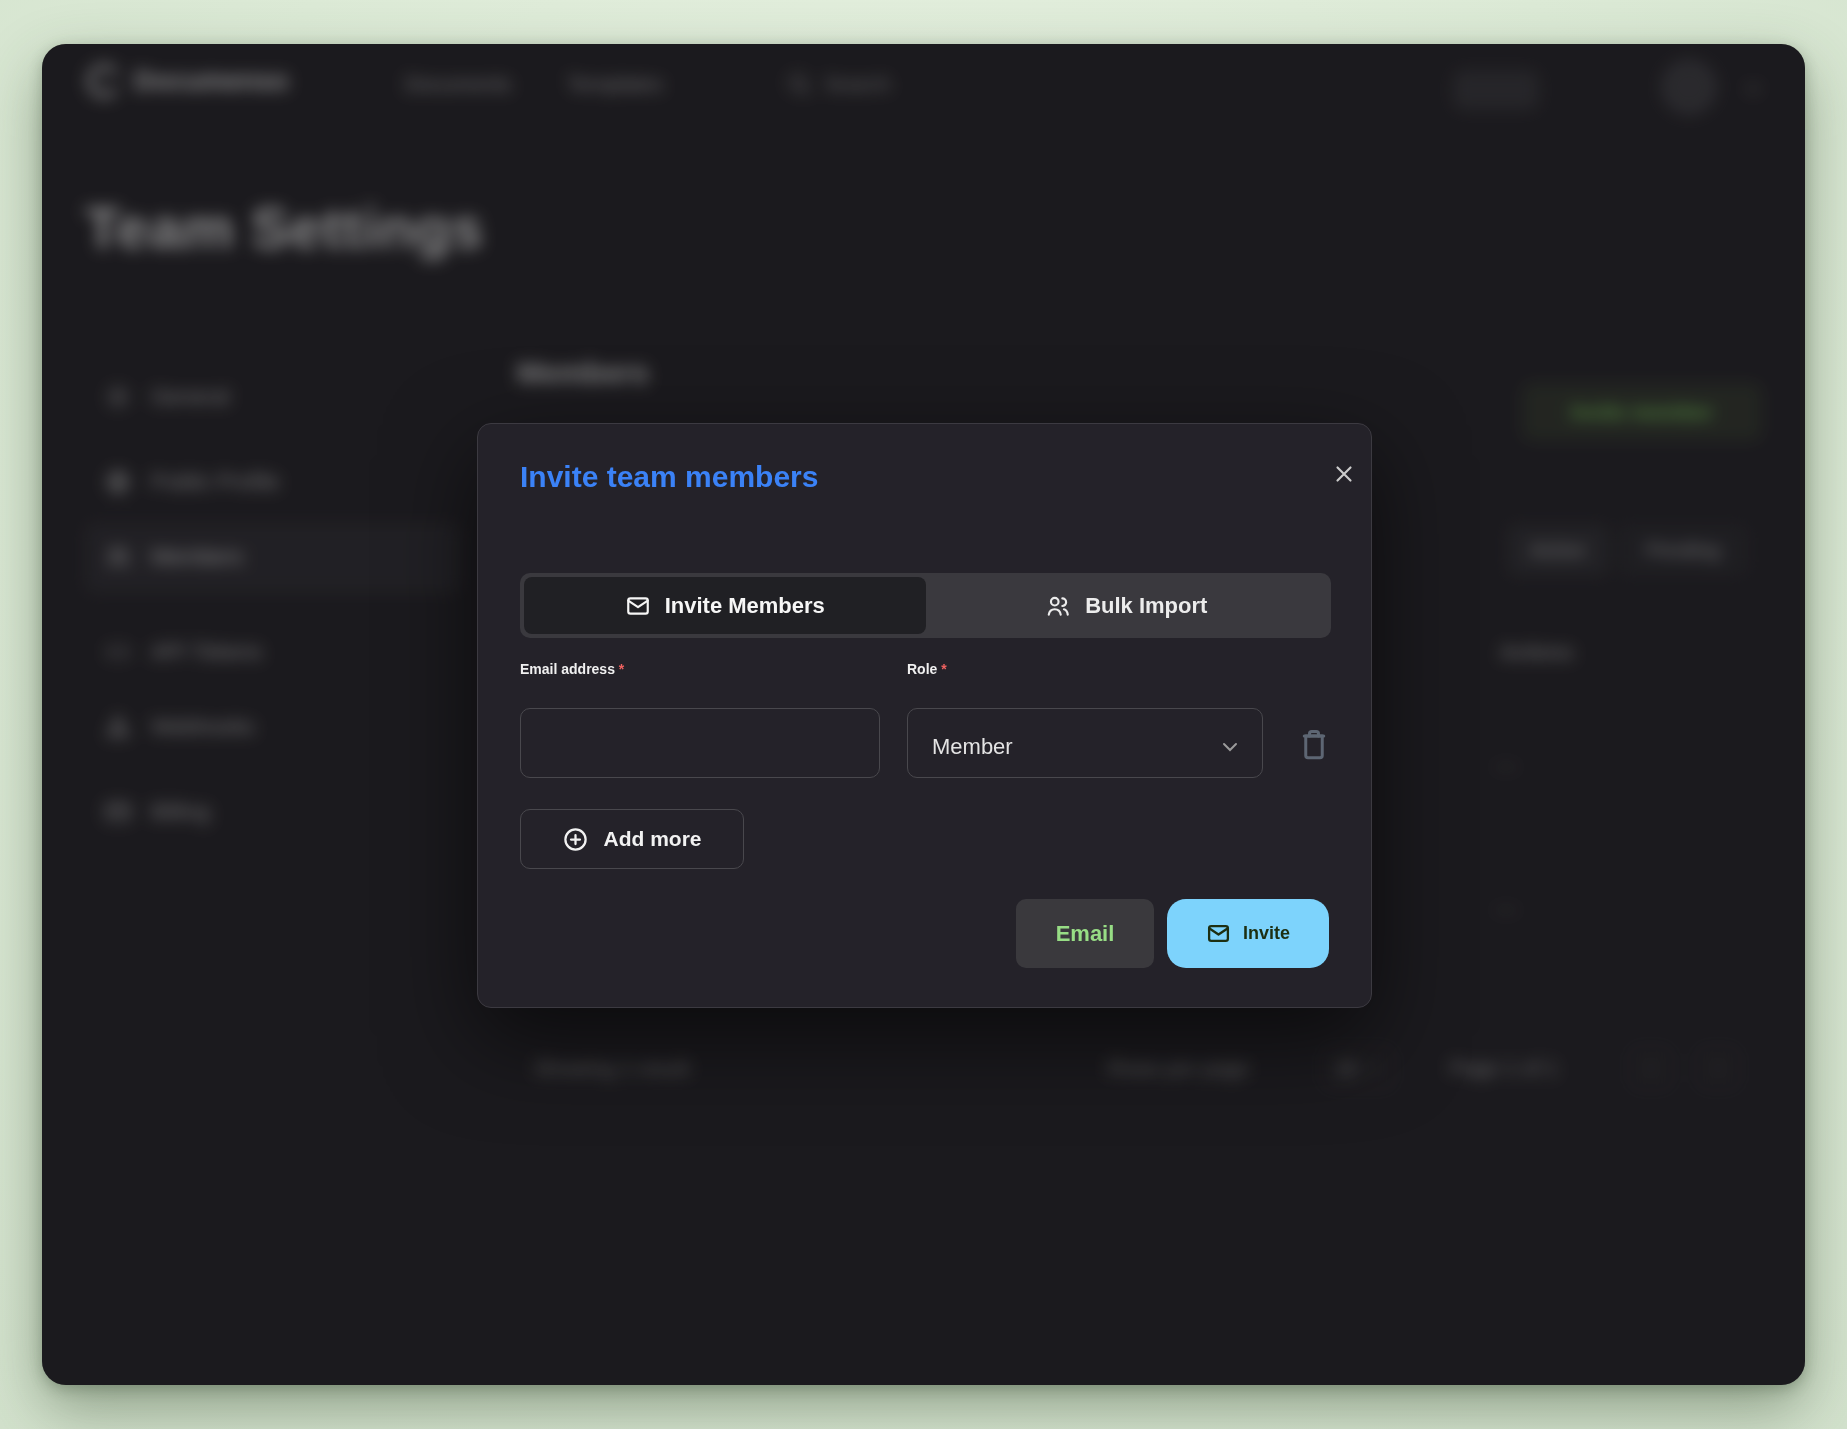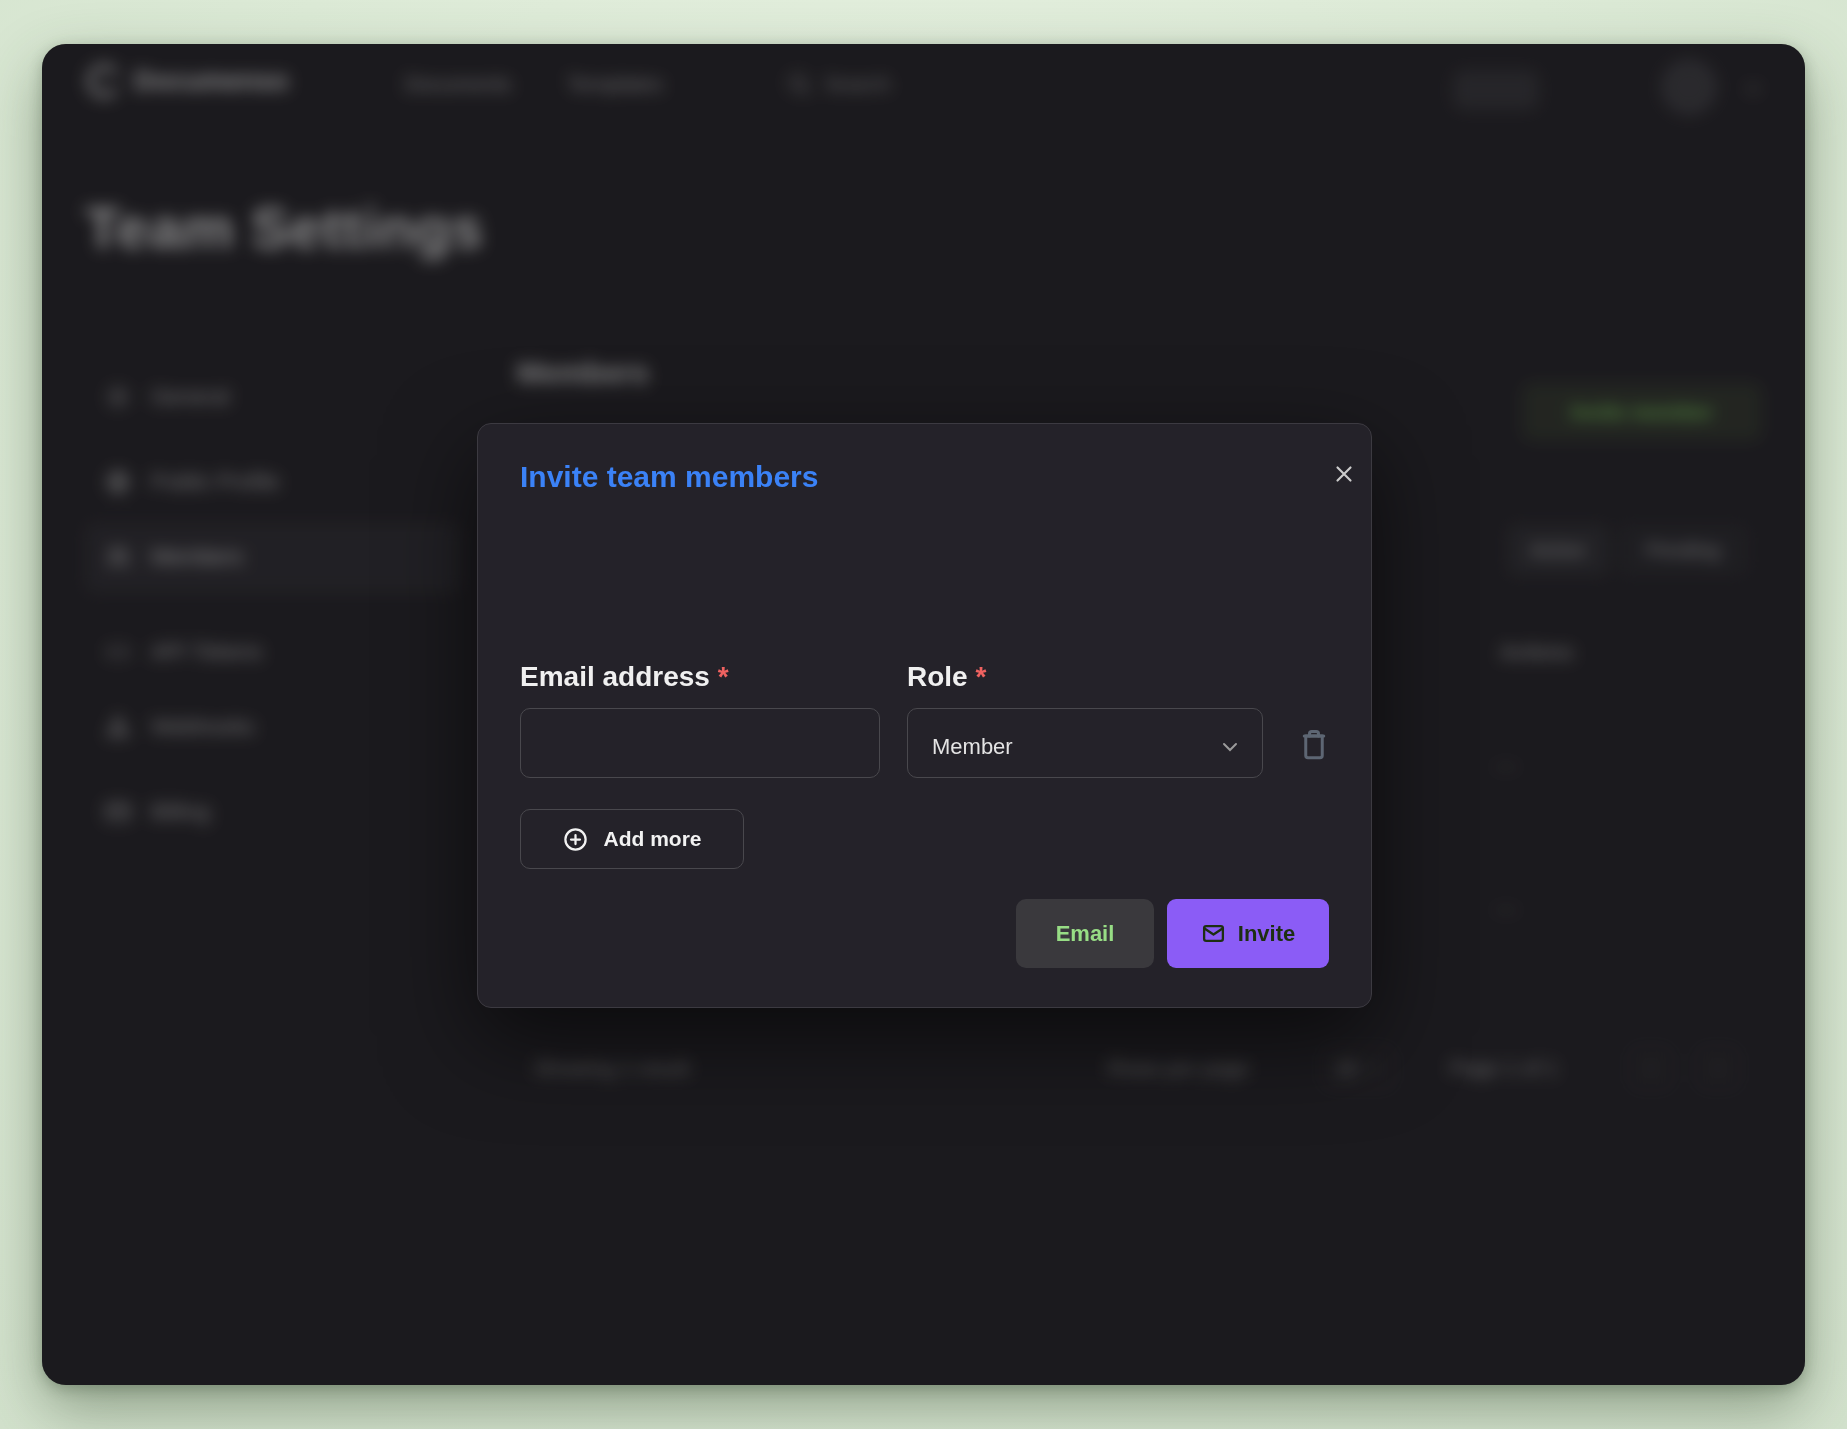--- a/index.html
+++ b/index.html
@@ -56,39 +56,39 @@
   }
   .modal-title { left:42px; top:36px; font-size:30px; font-weight:700; color:#3b82f6; }
   .modal-subtitle { left:42px; top:84px; font-size:21px; color:#d6d6d6; }
   .modal-close { left:844px; top:28px; width:44px; height:44px; display:flex; align-items:center;
       justify-content:center; color:#cccccc; cursor:pointer; background:none; border:none; }
   .tabstrip { left:42px; top:149px; width:811px; height:65px; background:#3a393e; border-radius:10px;
       display:flex; padding:4px; }
   .tab { flex:1; display:flex; align-items:center; justify-content:center; gap:14px;
       font-size:22px; font-weight:600; color:#ececec; border-radius:8px; cursor:pointer; }
   .tab.active { background:#202024; color:#f6f6f6; }
-  .field-label { top:237px; font-size:28px; font-weight:600; color:#f0f0f0; }
+  .field-label { top:237px; font-size:14px; font-weight:600; color:#f0f0f0; }
   .req { color:#ef6260; }
   .text-input { left:42px; top:284px; width:360px; height:70px; background:transparent;
       border:1px solid #49484d; border-radius:10px; color:#eaeaea; font-size:22px; padding:0 20px;
       font-family:inherit; outline:none; }
   .select { left:429px; top:284px; width:356px; height:70px; border:1px solid #49484d;
       border-radius:10px; display:flex; align-items:center; justify-content:space-between;
       padding:8px 20px 0 24px; color:#e4e4e4; font-size:22px; cursor:pointer; }
   .trash-btn { left:814px; top:299px; width:44px; height:44px; background:none; border:none;
       color:#5d6673; display:flex; align-items:center; justify-content:center; cursor:pointer; }
   .add-more-btn { left:42px; top:385px; width:224px; height:60px; background:transparent;
       border:1px solid #49484d; border-radius:10px; color:#f2f2f2; font-size:21px; font-weight:600;
       display:flex; align-items:center; justify-content:center; gap:14px; cursor:pointer;
       font-family:inherit; }
   .cancel-btn { left:538px; top:475px; width:138px; height:69px; background:#3a393d; border:none;
       border-radius:10px; color:#97dd85; font-size:22px; font-weight:600; cursor:pointer;
       font-family:inherit; }
-  .invite-btn { left:689px; top:475px; width:162px; height:69px; background:#8b5cf6; border:none;
-      border-radius:9px; color:#1d2f12; font-size:22px; font-weight:700; cursor:pointer;
+  .invite-btn { left:689px; top:475px; width:162px; height:69px; background:#7dd3fc; border:none;
+      border-radius:19px; color:#1d2f12; font-size:18px; font-weight:700; cursor:pointer;
       display:flex; align-items:center; justify-content:center; gap:12px; font-family:inherit; }
 </style>
 </head>
 <body>
 
 <div class="app">
 
   <div class="bg">
 
     <div class="abs" style="left:43px; top:18px; color:#e0e0e0;">
@@ -217,20 +217,41 @@
     <button class="abs modal-close">
       <span>
           <svg width="26" height="26" viewBox="0 0 24 24" fill="none" stroke="currentColor" stroke-width="2" stroke-linecap="round">
             <path d="M6 6l12 12M18 6L6 18"></path>
           </svg>
         </span>
     </button>
 
     <div class="abs modal-title">Invite team members</div>
 
+    <div class="abs tabstrip">
+      <div class="tab active">
+        <span>
+            <svg width="26" height="26" viewBox="0 0 24 24" fill="none" stroke="currentColor" stroke-width="2" stroke-linecap="round" stroke-linejoin="round">
+              <rect x="3" y="5" width="18" height="14" rx="2"></rect>
+              <path d="M3 7l9 6 9-6"></path>
+            </svg>
+          </span>
+        <span>Invite Members</span>
+      </div>
+      <div class="tab">
+        <span>
+            <svg width="26" height="26" viewBox="0 0 24 24" fill="none" stroke="currentColor" stroke-width="2" stroke-linecap="round">
+              <circle cx="9" cy="8" r="3.5"></circle>
+              <path d="M3.5 20c.5-3.2 2.7-5 5.5-5s5 1.8 5.5 5"></path>
+              <path d="M16 5a3.5 3.5 0 0 1 0 7M17.5 15c2 .6 3.2 2.3 3.5 5"></path>
+            </svg>
+          </span>
+        <span>Bulk Import</span>
+      </div>
+    </div>
 
     <div class="abs field-label" style="left:42px;">
       <span>Email address</span> <span class="req">*</span>
     </div>
     <div class="abs field-label" style="left:429px;">
       <span>Role</span> <span class="req">*</span>
     </div>
 
     <input class="abs text-input" type="text" value="" style="">
 

